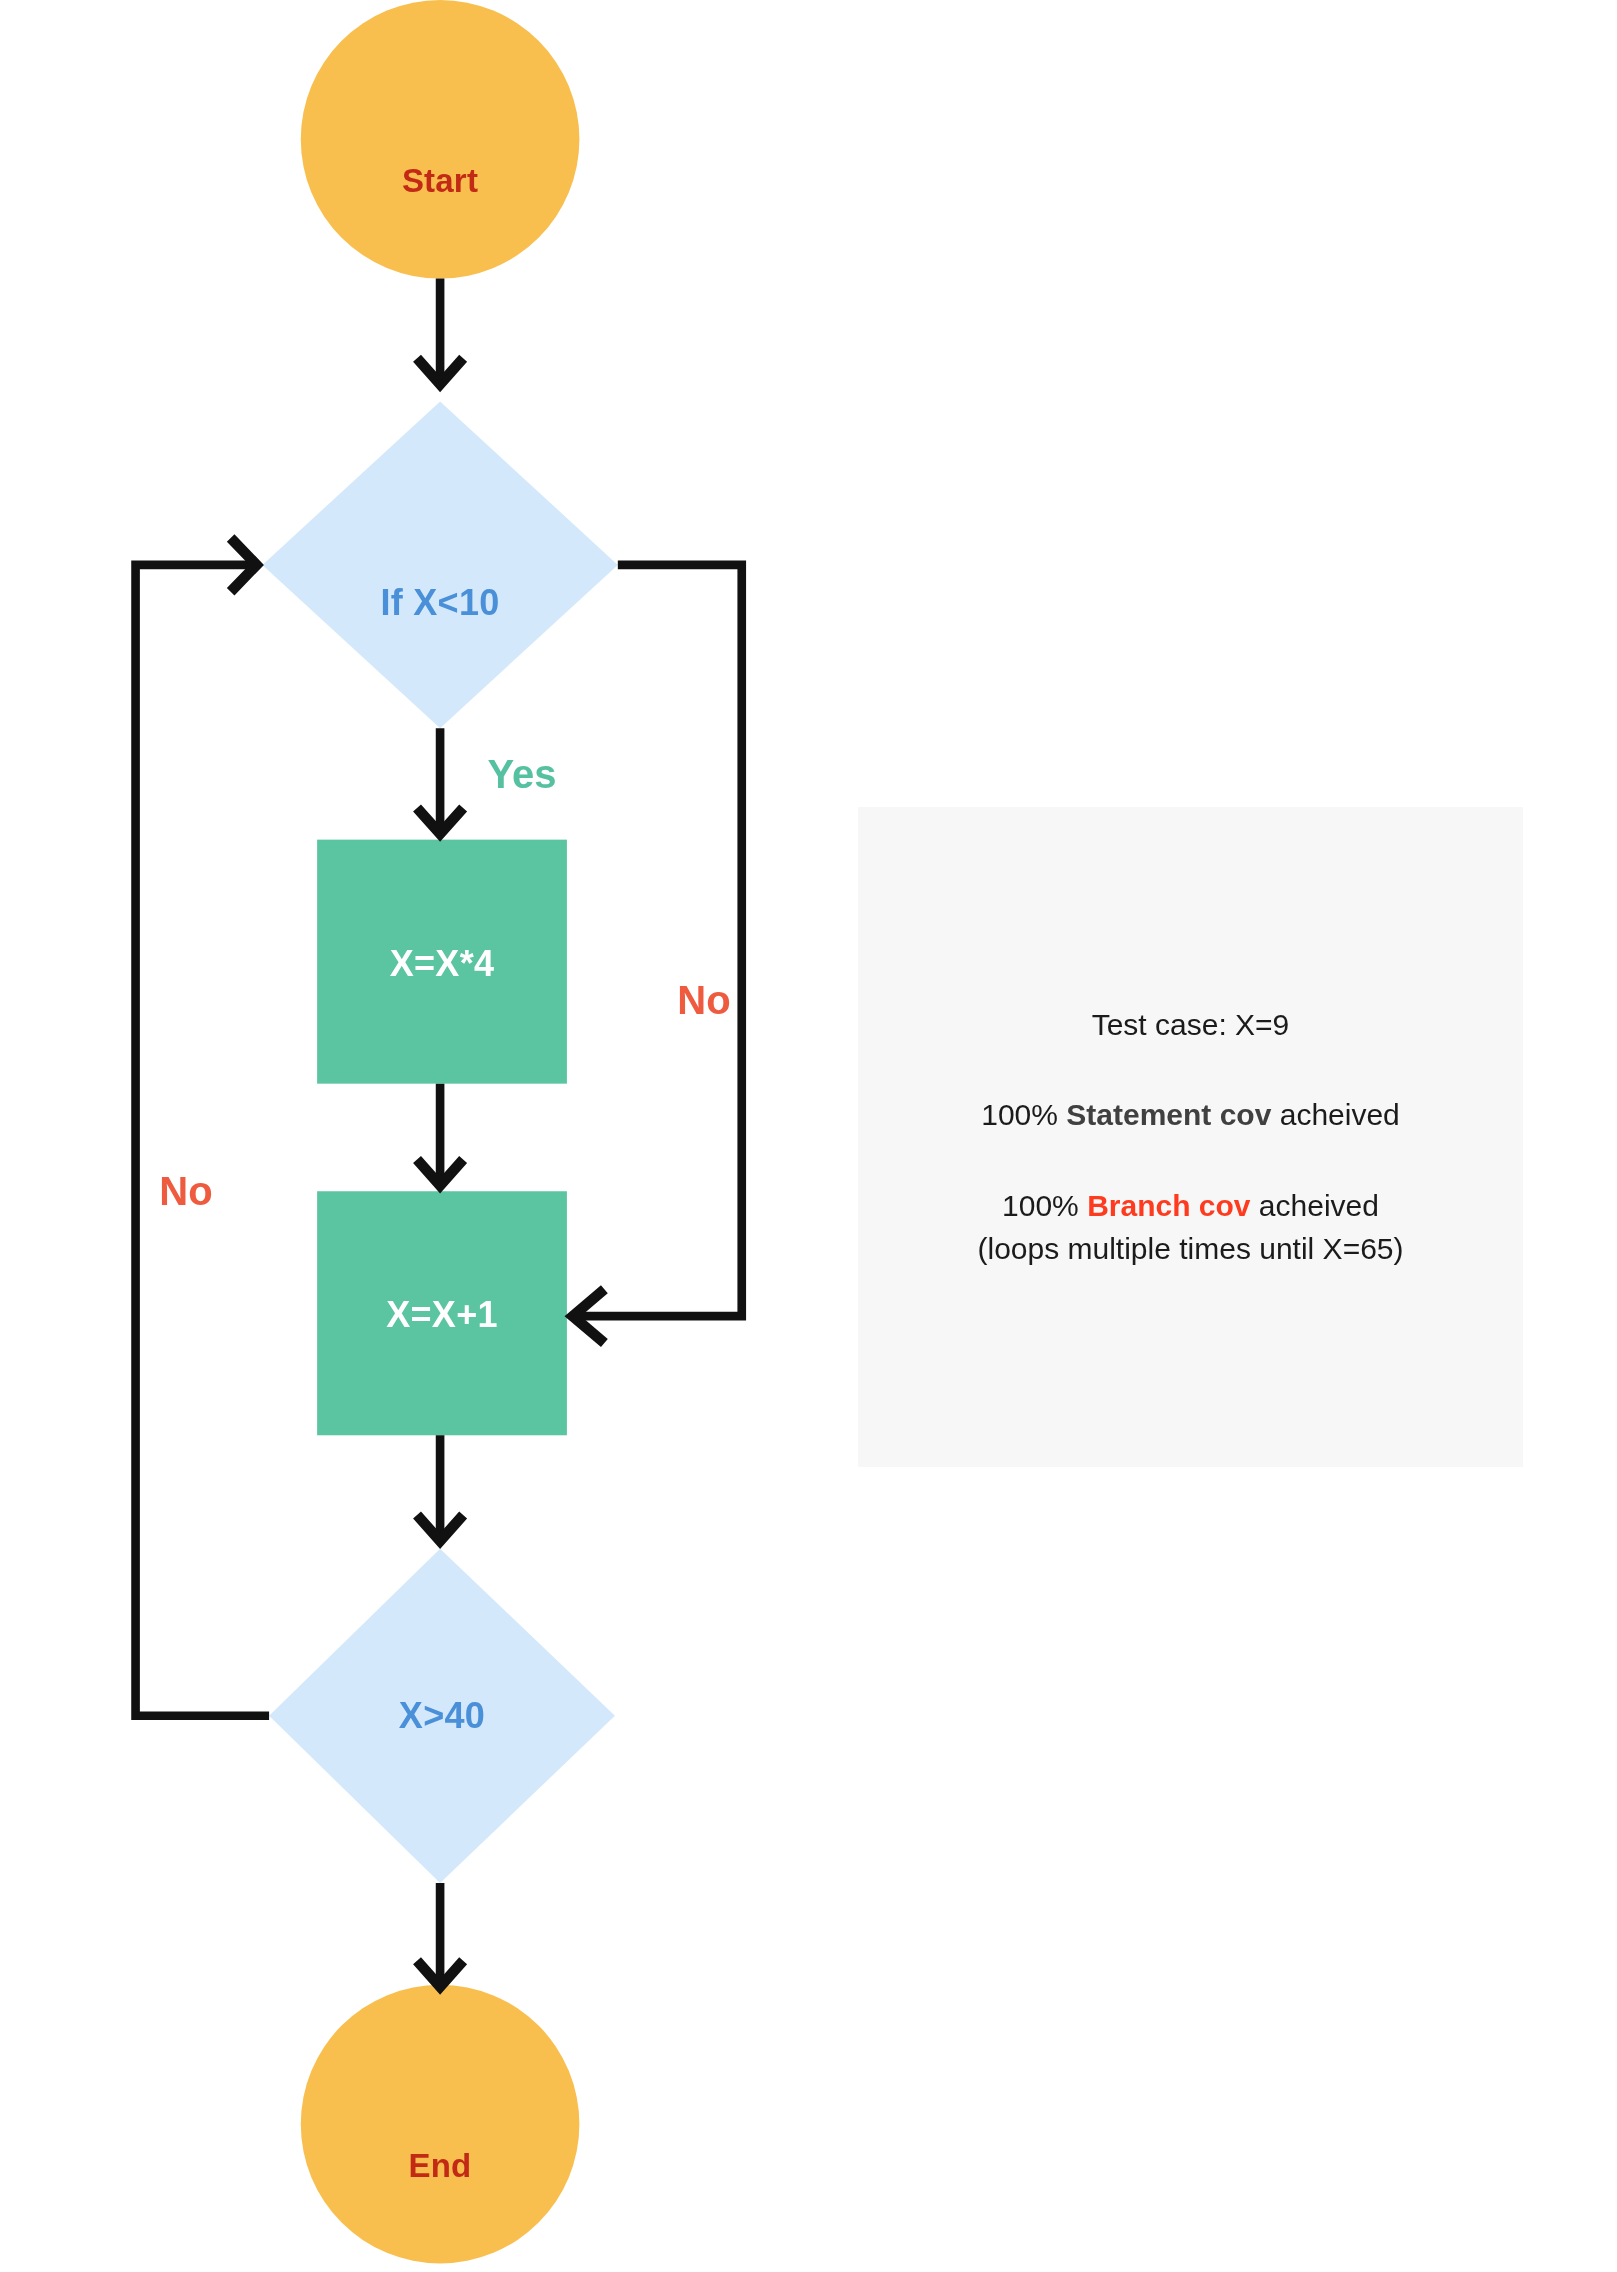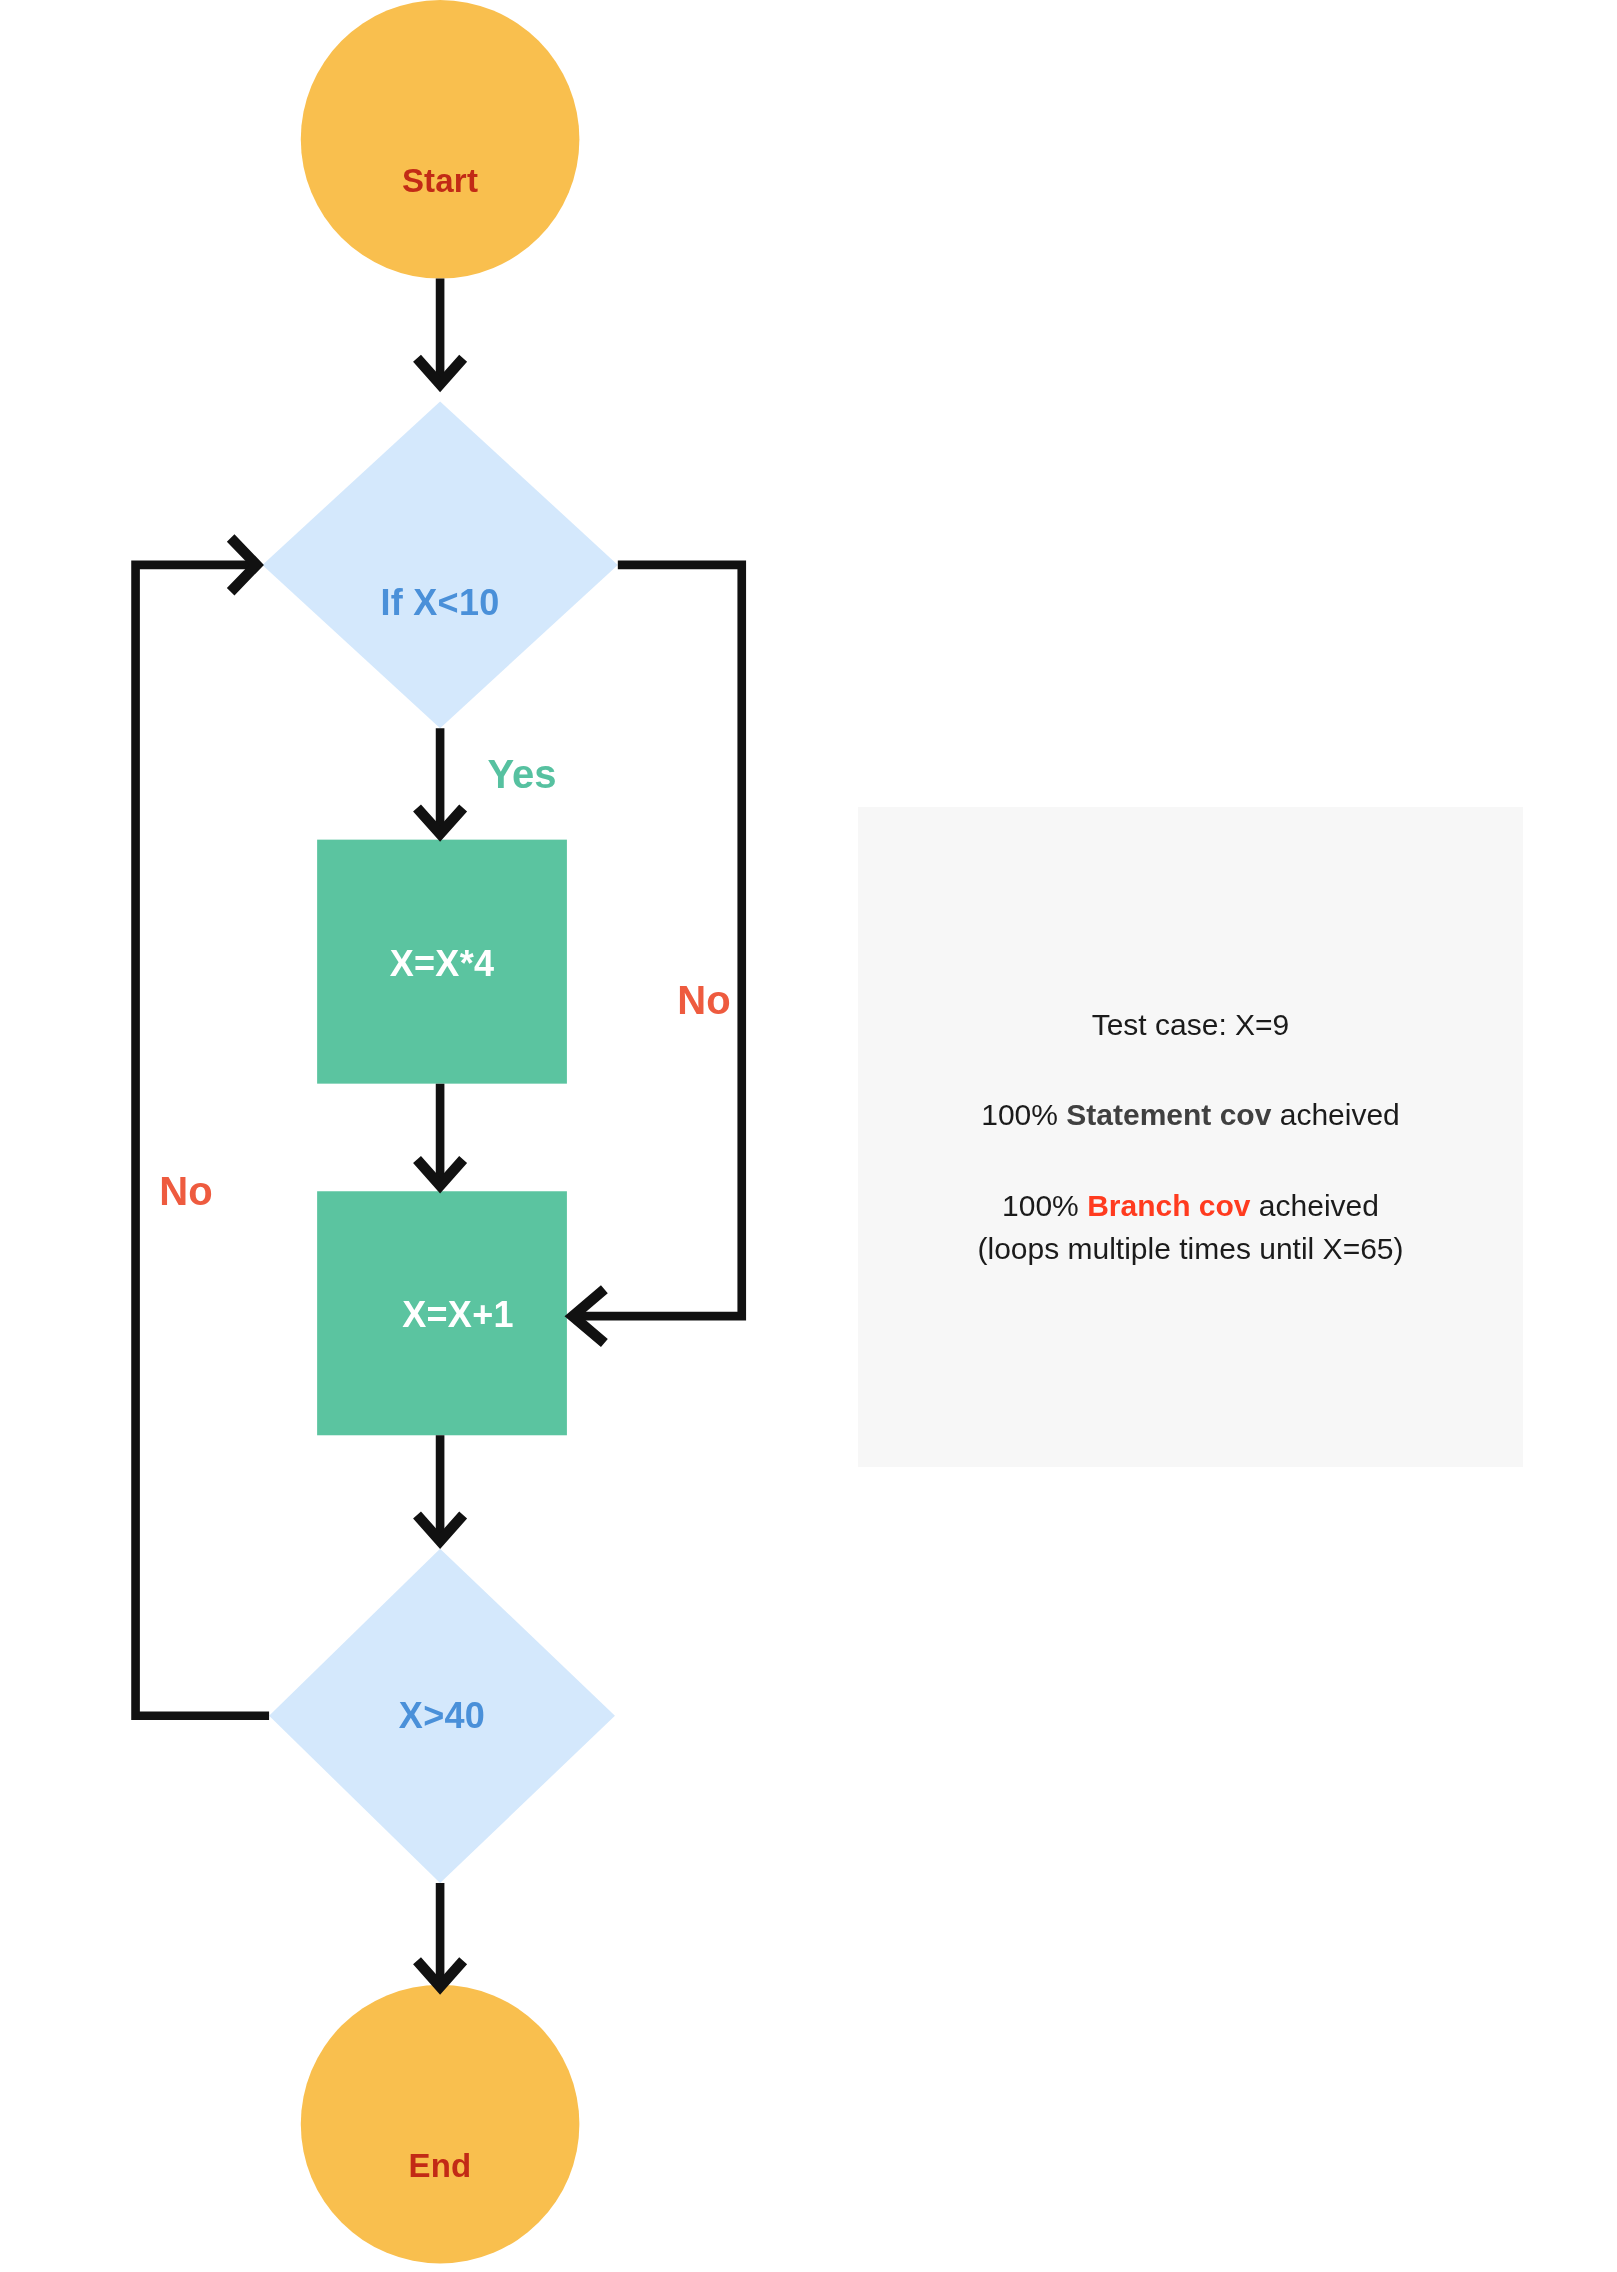--- a/index.html
+++ b/index.html
@@ -130,21 +130,21 @@
       <polyline points="434,2041 458,2068 482,2041" stroke-width="11"></polyline>
     </g>
   </svg>
 
   <div class="node-label terminal-label" style="left:440px; top:141px;">Start</div>
 
   <div class="node-label decision-label" style="left:440px; top:565px;margin-top:38px;">If X&lt;10</div>
 
   <div class="node-label process-label" style="left:442px; top:964px;">X=X*4</div>
 
-  <div class="node-label process-label" style="left:458px; top:1315px;">X=X+1</div>
+  <div class="node-label process-label" style="left:442px; top:1315px;">X=X+1</div>
 
   <div class="node-label decision-label" style="left:442px; top:1716px;">X&gt;40</div>
 
   <div class="node-label terminal-label" style="left:440px; top:2126px;">End</div>
 
   <div class="edge-label yes" style="left:522px; top:774px;">Yes</div>
 
   <div class="edge-label no" style="left:704px; top:1000px;">No</div>
 
   <div class="edge-label no" style="left:186px; top:1191px;">No</div>

